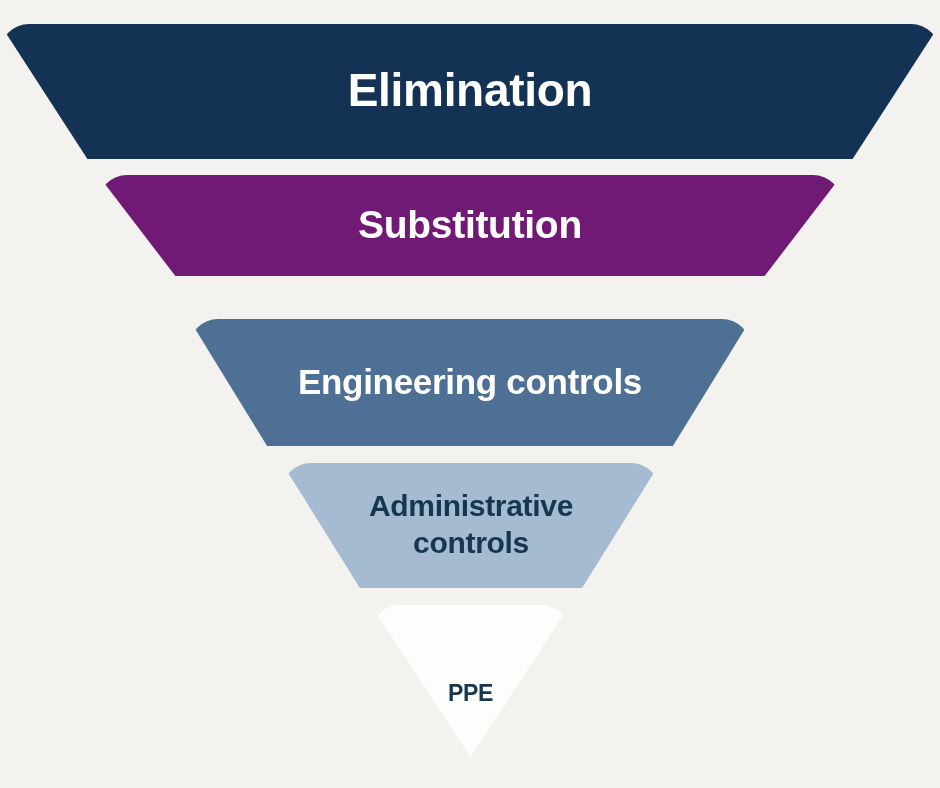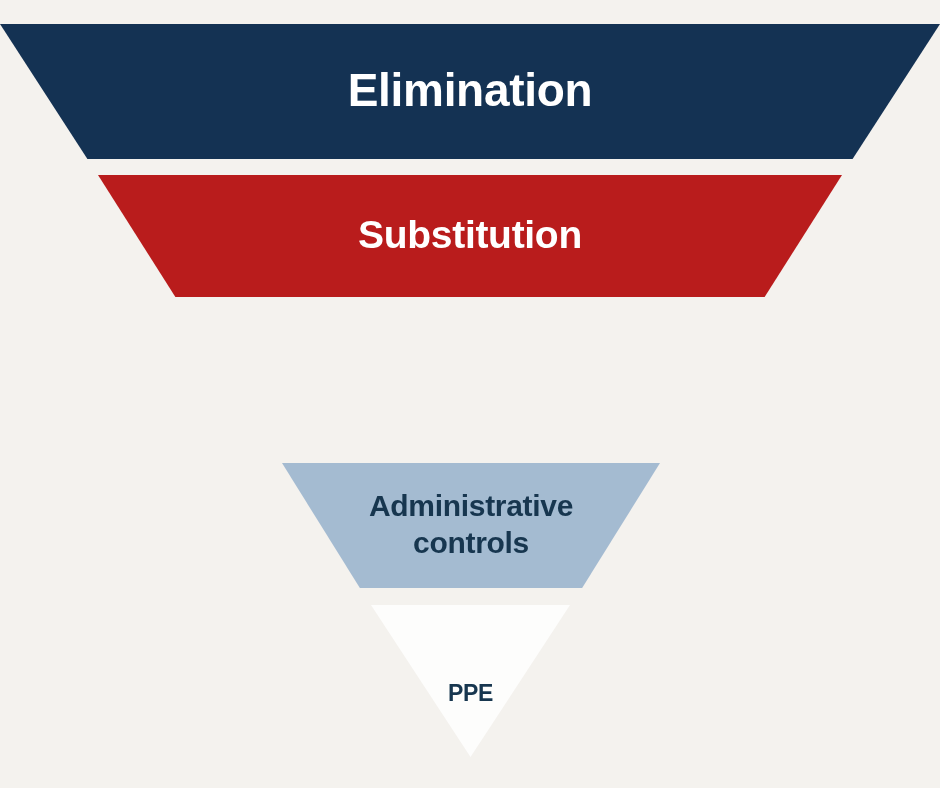--- a/index.html
+++ b/index.html
@@ -22,20 +22,21 @@
     background: #f4f2ee;
   }
 
   .funnel-band {
     position: absolute;
     display: flex;
     align-items: center;
     justify-content: center;
     text-align: center;
     box-sizing: border-box;
+    border-radius: 29px;
   }
 
   .band-label {
     position: relative;
     z-index: 3;
     display: block;
     width: 100%;
     text-align: center;
     font-weight: bold;
     letter-spacing: -0.3px;
@@ -56,22 +57,22 @@
     color: #ffffff;
     font-size: 46px;
     padding-bottom: 2px;
   }
 
   
   #band-substitution {
     left: 98px;
     top: 175px;
     width: 744px;
-    height: 122px;
-    background: #b91c1c;
+    height: 101px;
+    background: #701a75;
     clip-path: polygon(0% 0%, 100% 0%, 89.6% 100%, 10.4% 100%);
   }
   #band-substitution .band-label {
     color: #ffffff;
     font-size: 39px;
     padding-bottom: 2px;
   }
 
   
   #band-engineering {
@@ -126,20 +127,23 @@
 <div id="funnel-diagram">
 
   <div class="funnel-band" id="band-elimination">
     <span class="band-label">Elimination</span>
   </div>
 
   <div class="funnel-band" id="band-substitution">
     <span class="band-label">Substitution</span>
   </div>
 
+  <div class="funnel-band" id="band-engineering">
+    <span class="band-label">Engineering controls</span>
+  </div>
 
   <div class="funnel-band" id="band-administrative">
     <span class="band-label">Administrative
 controls</span>
   </div>
 
   <div class="funnel-band" id="band-ppe">
     <span class="band-label">PPE</span>
   </div>
 

